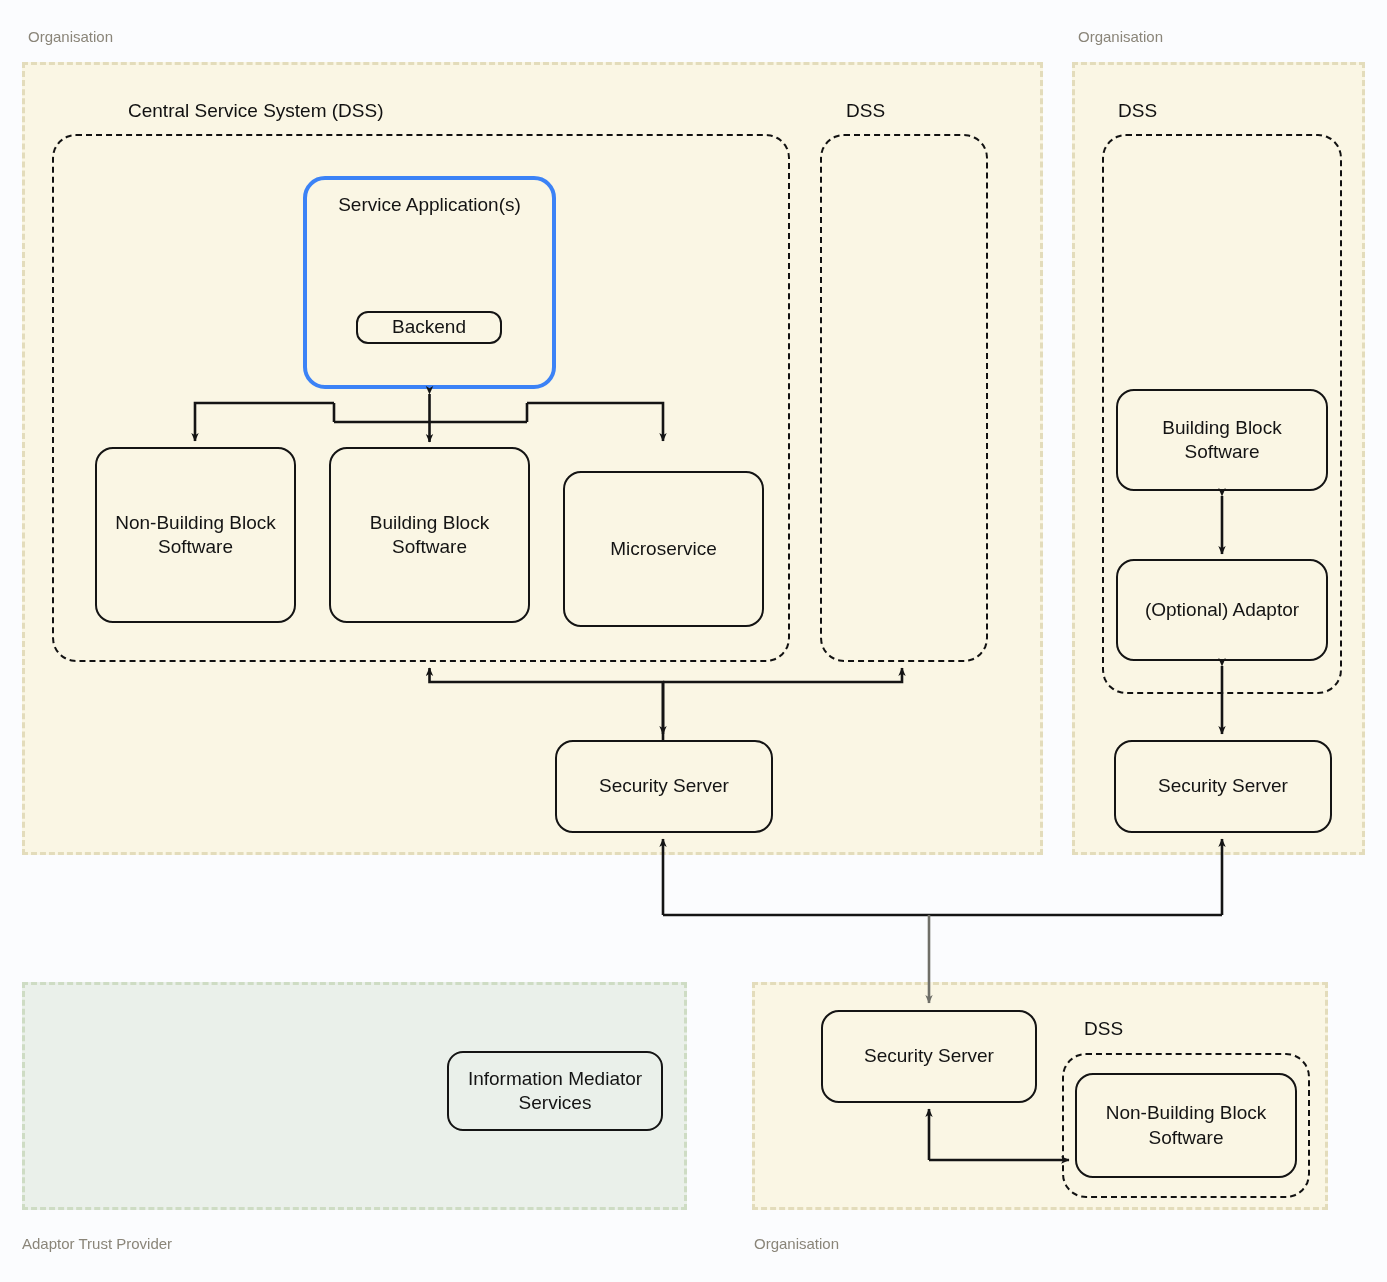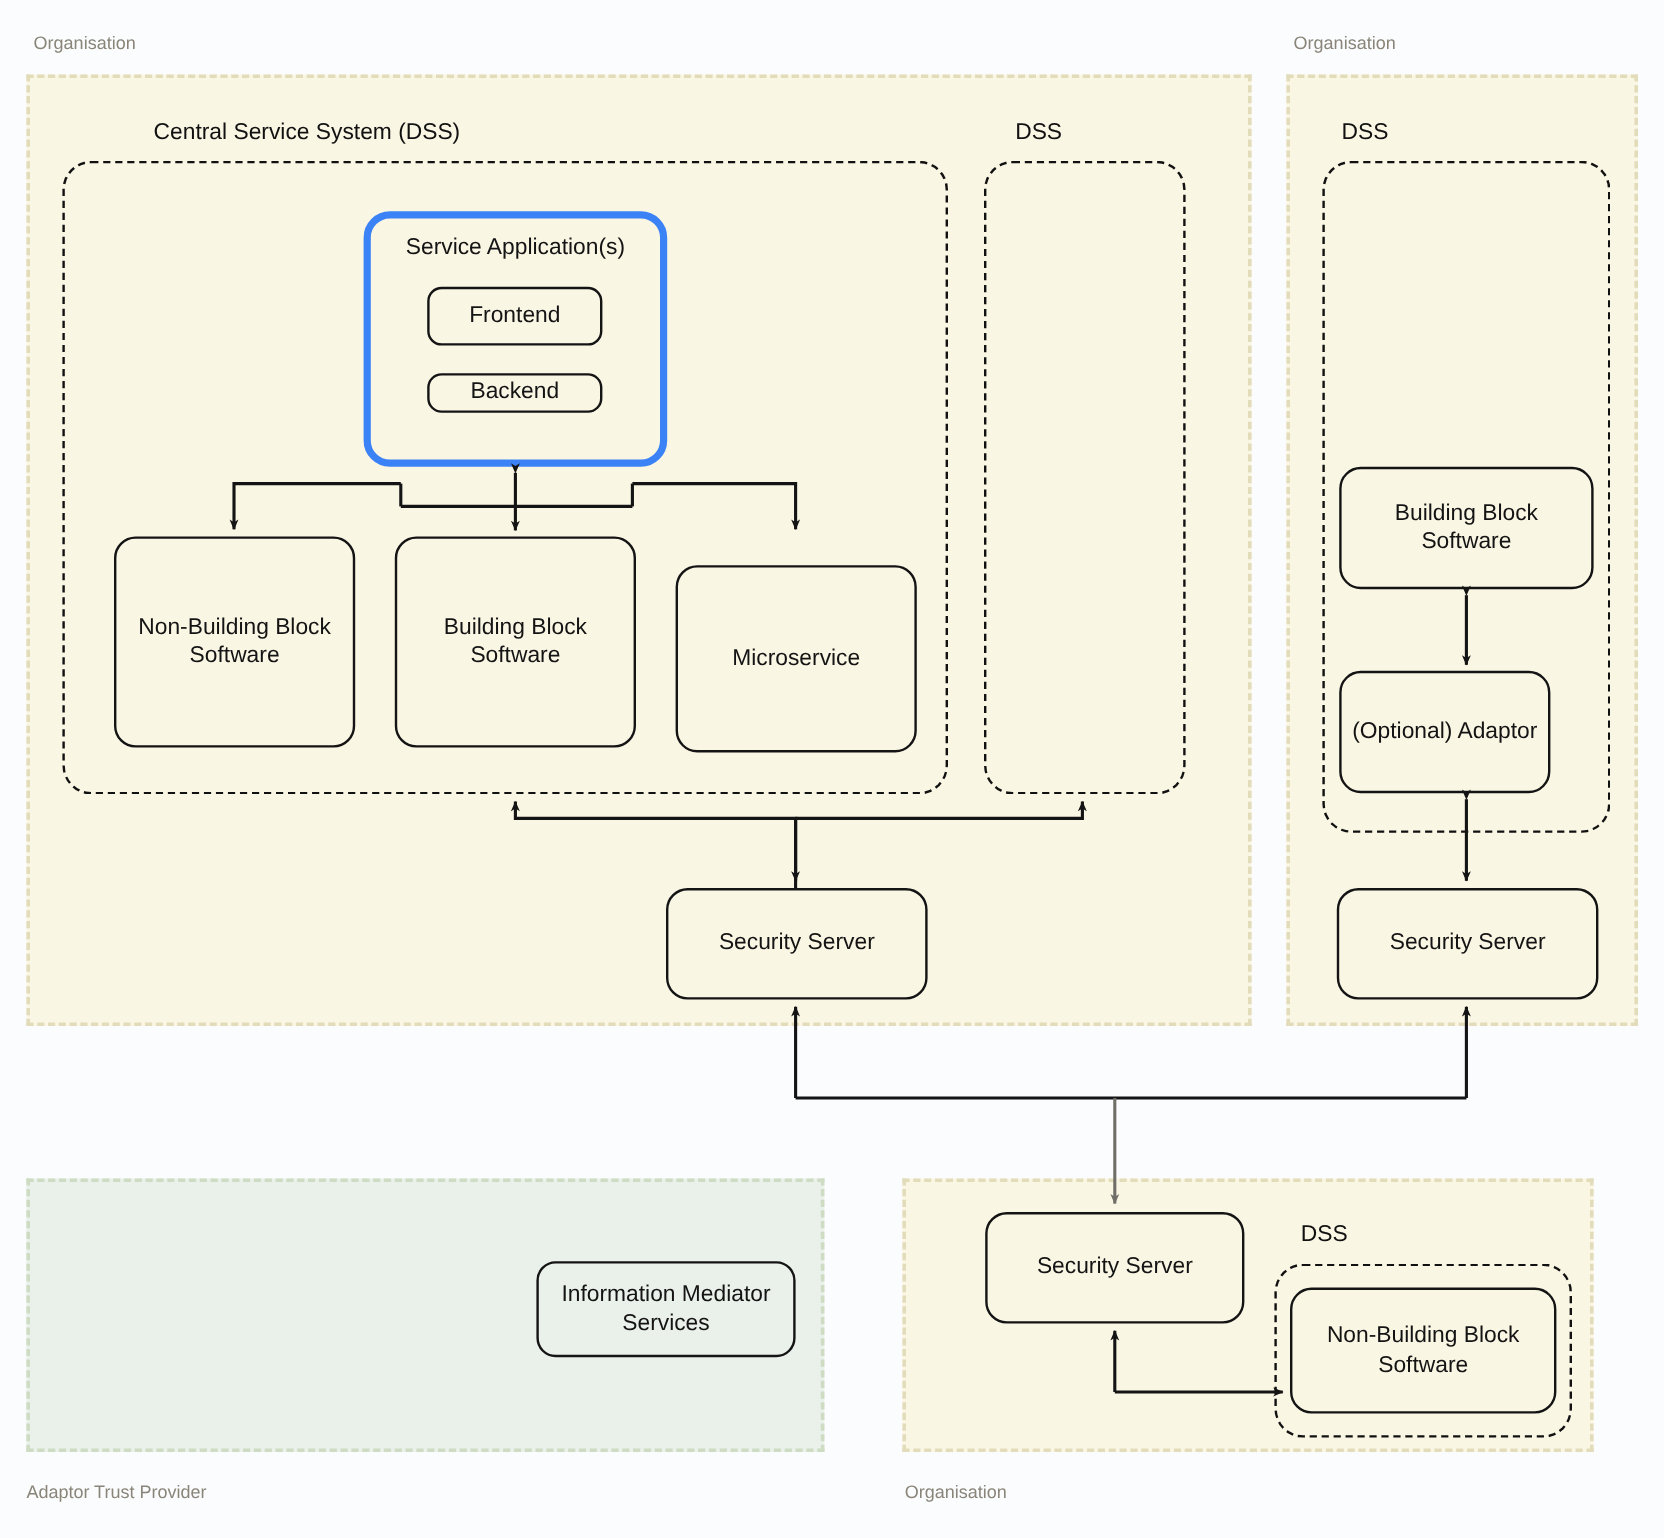--- a/index.html
+++ b/index.html
@@ -76,21 +76,21 @@
     line-height: 1.28;
     z-index: 4;
     padding: 2px 6px;
   }
   .node.small-radius { border-radius: 12px; }
   .node.mediator { background: #eaf0ea; }
   
   .groupbox {
     position: absolute;
     box-sizing: border-box;
-    border: 6px solid #3b82f6;
+    border: 4px solid #3b82f6;
     border-radius: 22px;
     background: #faf6e4;
     z-index: 4;
   }
   .groupbox-title {
     position: absolute;
     left: 0; right: 0;
     top: 14px;
     text-align: center;
     font-size: 19px;
@@ -122,31 +122,30 @@
 
   <div class="dss" style="left:1102px; top:134px; width:240px; height:560px;"></div>
   <div class="dss-label" style="left:1118px; top:100px;">DSS</div>
 
   <div class="dss" style="left:1062px; top:1053px; width:248px; height:145px;"></div>
   <div class="dss-label" style="left:1084px; top:1018px;">DSS</div>
 
   <div class="groupbox" style="left:303px; top:176px; width:253px; height:213px;">
     <div class="groupbox-title">Service Application(s)</div>
   </div>
-  <div class="node small-radius" style="left:356px; top:239px; width:146px; height:49px;">Frontend</div>
   <div class="node small-radius" style="left:356px; top:311px; width:146px; height:33px;">Backend</div>
 
   <div class="node" style="left:95px; top:447px; width:201px; height:176px;">Non-Building Block Software</div>
   <div class="node" style="left:329px; top:447px; width:201px; height:176px;">Building Block Software</div>
   <div class="node" style="left:563px; top:471px; width:201px; height:156px;">Microservice</div>
 
   <div class="node" style="left:555px; top:740px; width:218px; height:93px;">Security Server</div>
 
   <div class="node" style="left:1116px; top:389px; width:212px; height:102px;">Building Block Software</div>
-  <div class="node" style="left:1116px; top:559px; width:176px; height:102px;">(Optional) Adaptor</div>
+  <div class="node" style="left:1116px; top:559px; width:212px; height:102px;">(Optional) Adaptor</div>
   <div class="node" style="left:1114px; top:740px; width:218px; height:93px;">Security Server</div>
 
   <div class="node mediator" style="left:447px; top:1051px; width:216px; height:80px;border-radius:16px;">Information Mediator Services</div>
 
   <div class="node" style="left:821px; top:1010px; width:216px; height:93px;">Security Server</div>
   <div class="node" style="left:1075px; top:1073px; width:222px; height:105px;">Non-Building Block Software</div>
 
   <svg id="wires" viewBox="0 0 1387 1282">
     <defs>
       <marker id="ar" markerWidth="11" markerHeight="11" refX="8.6" refY="4" orient="auto" markerUnits="userSpaceOnUse">

